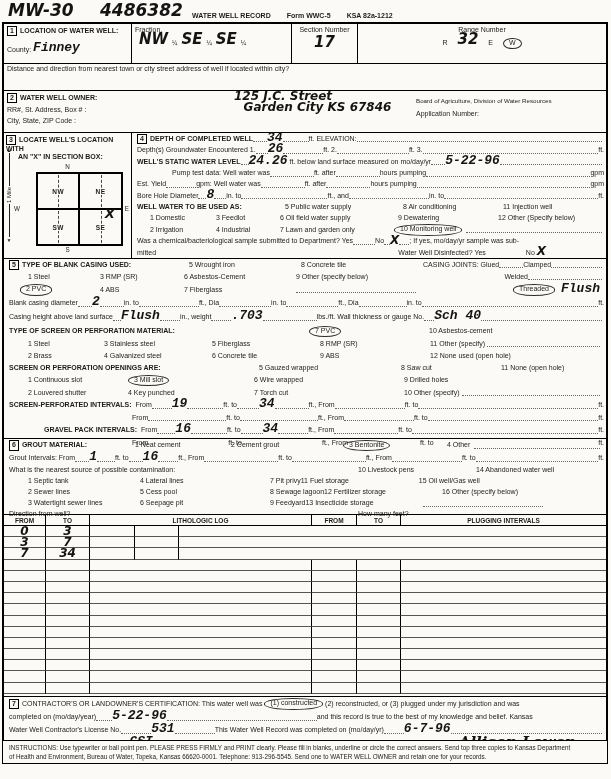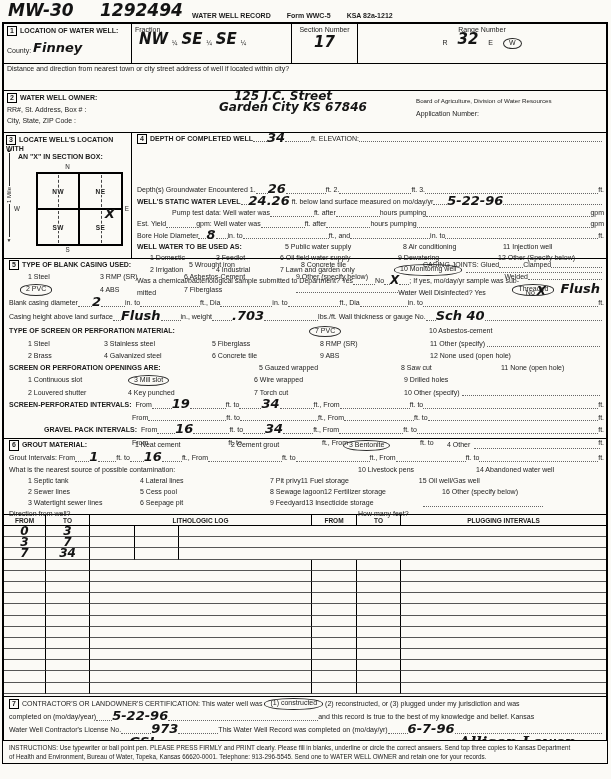--- a/index.html
+++ b/index.html
@@ -3,21 +3,21 @@
 <meta charset="utf-8">
 <style>
   * { box-sizing: border-box; margin: 0; padding: 0; }
   html,body { width: 611px; background:#e8e6e1; }
   .pg { position:relative; width:611px; height:779px; background:#fbfaf6;
         font-family:"Liberation Sans", sans-serif; color:#1c1c1c; overflow:hidden; }
   .p  { font-size:7px; line-height:1.15; }
   .p6 { font-size:6.3px; }
   .pb { font-weight:700; }
   .hw { font-family:"DejaVu Sans", sans-serif; font-style:italic; font-weight:700;
-        color:#141414; line-height:.8; position:relative; top:-1px; white-space:nowrap; } .h12{ font-size:12px; } .h13{ font-size:13px; }
+        color:#141414; line-height:.8; position:relative; top:-1px; white-space:nowrap; } .h12{ font-size:12px; } .h13{ font-size:13px;font-family:Liberation Mono, monospace; }
   .h15{ font-size:15px; } .h17{ font-size:17px; }
   .dl { display:inline-block; border-bottom:1px dotted #666; height:6px; flex:none; }
   .grow { flex:1 1 auto; }
   .circ { display:inline-block; border:1.4px solid #2a2a2a; border-radius:50%;
           padding:0 5px 1px 5px; }
   .sqnum { display:inline-block; border:1px solid #000; padding:0 2px; font-size:7px;
            font-weight:700; margin-right:3px; line-height:1.2; }
   .form { position:absolute; left:2px; top:22px; width:606px; border:2px solid #000; background:#fbfaf6; }
   .row  { border-bottom:1.4px solid #000; position:relative; }
   .flex { display:flex; }
@@ -45,21 +45,21 @@
   .log-hw { position:absolute; left:6px; top:0; }
   .instr { position:absolute; left:2px; top:740px; width:606px; border:1.6px solid #000; padding:3px 6px; background:#fbfaf6; }
   .topright-note { font-size:6.2px; }
 </style>
 </head>
 <body>
 
 <div class="pg">
 
   <span class="hw h17" style="position:absolute;left:8px;top:4px;">MW-30</span>
-  <span class="hw h17" style="position:absolute;left:100px;top:4px;">1292494</span>
+  <span class="hw h17" style="position:absolute;left:100px;top:4px;">4486382</span>
   <div class="p pb" style="position:absolute;left:192px;top:12px;display:flex;gap:16px;">
     <span>WATER WELL RECORD</span>
     <span>Form WWC-5</span>
     <span>KSA 82a-1212</span>
   </div>
 
   <div class="form">
 
     <div class="row flex" style="height:40px;">
       <div class="cellR" style="width:128px;padding:2px 3px;">
@@ -98,21 +98,21 @@
     </div>
 
     <div class="row flex" style="height:42px;">
       <div style="width:150px;padding:2px 3px;">
         <div class="p"><span class="sqnum">2</span><span class="pb">WATER WELL OWNER:</span></div>
         <div class="p" style="margin-top:3px;">RR#, St. Address, Box #  :</div>
         <div class="p" style="margin-top:3px;">City, State, ZIP Code      :</div>
       </div>
       <div style="flex:1;padding:1px 0;">
         <div class="hw h12" style="margin-left:80px;margin-top:1px;">125 J.C. Street</div>
-        <div class="hw h12" style="margin-left:65px;margin-top:1px;">Garden City KS 67846</div>
+        <div class="hw h12" style="margin-left:65px;margin-top:1px;text-align:center;">Garden City KS 67846</div>
       </div>
       <div style="width:190px;padding:6px 3px 2px 0;">
         <div class="topright-note">Board of Agriculture, Division of Water Resources</div>
         <div class="p" style="margin-top:6px;">Application Number:</div>
       </div>
     </div>
 
     <div class="row flex" style="height:126px;">
       <div class="cellR" style="width:128px;padding:2px 2px;position:relative;">
         <div class="p"><span class="sqnum">3</span><span class="pb">LOCATE WELL'S LOCATION WITH</span></div>
@@ -153,21 +153,21 @@
 
       <div style="flex:1;">
         <div class="ln p" style="height:12px;">
           <span class="sqnum">4</span>
           <span class="pb lbl">DEPTH OF COMPLETED WELL</span>
           <span class="dl" style="width:14px;"></span><span class="hw h14 h13">34</span><span class="dl" style="width:26px;"></span>
           <span class="lbl">ft.</span>&nbsp;
           <span class="lbl">ELEVATION:</span>
           <span class="dl grow" style="margin-right:4px;"></span>
         </div>
-        <div class="ln p" style="height:11px;margin-top:40px;">
+        <div class="ln p" style="height:11px;">
           <span class="lbl">Depth(s) Groundwater Encountered   1.</span>
           <span class="dl" style="width:12px;"></span><span class="hw h13">26</span><span class="dl" style="width:40px;"></span>
           <span class="lbl">ft.  2.</span>
           <span class="dl" style="width:72px;"></span>
           <span class="lbl">ft.  3.</span>
           <span class="dl grow"></span><span class="lbl">ft.</span>&nbsp;
         </div>
         <div class="ln p" style="height:12px;">
           <span class="pb lbl">WELL'S STATIC WATER LEVEL</span>
           <span class="dl" style="width:8px;"></span><span class="hw h13">24.26</span>&nbsp;
@@ -565,21 +565,21 @@
         <span class="lbl">(2) reconstructed, or (3) plugged under my jurisdiction and was</span>
       </div>
       <div class="ln p" style="height:13px;">
         <span class="lbl">completed on (mo/day/year)</span>
         <span class="dl" style="width:16px;"></span><span class="hw h14 h13">5-22-96</span><span class="dl" style="width:150px;"></span>
         <span class="lbl">and this record is true to the best of my knowledge and belief. Kansas</span>&nbsp;
       </div>
       <div class="ln p" style="height:13px;">
         <span class="lbl">Water Well Contractor's License No.</span>
         <span class="dl" style="width:30px;"></span>
-          <span class="hw h13">973</span>
+          <span class="hw h13">531</span>
           <span class="dl" style="width:40px;"></span>
         <span class="lbl">This Water Well Record was completed on (mo/day/yr)</span>
         <span class="dl" style="width:20px;"></span>
           <span class="hw h13">6-7-96</span>
           <span class="dl grow" style="margin-right:4px;"></span>
       </div>
       <div class="ln p" style="height:12px;">
         <span class="lbl">under the business name of</span>
         <span style="width:34px;"></span>
           <span class="hw h14 h13">GSI</span>

